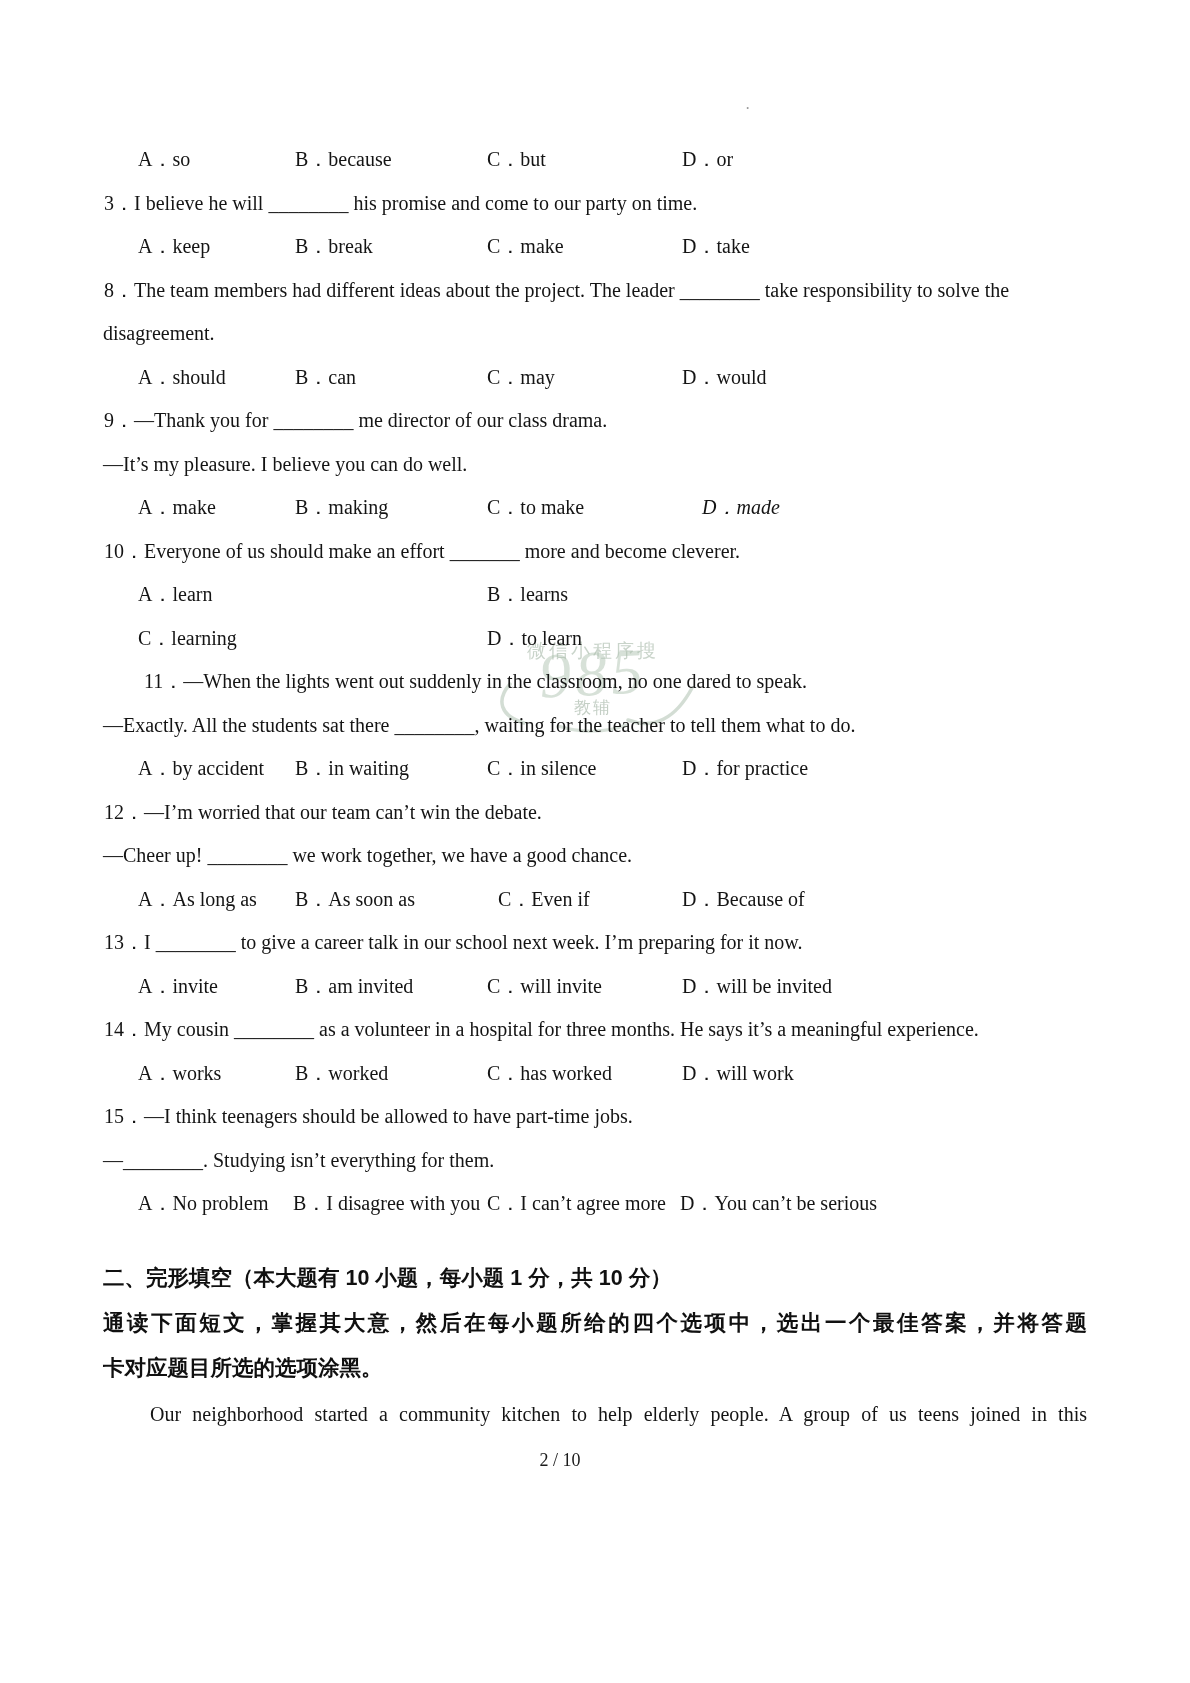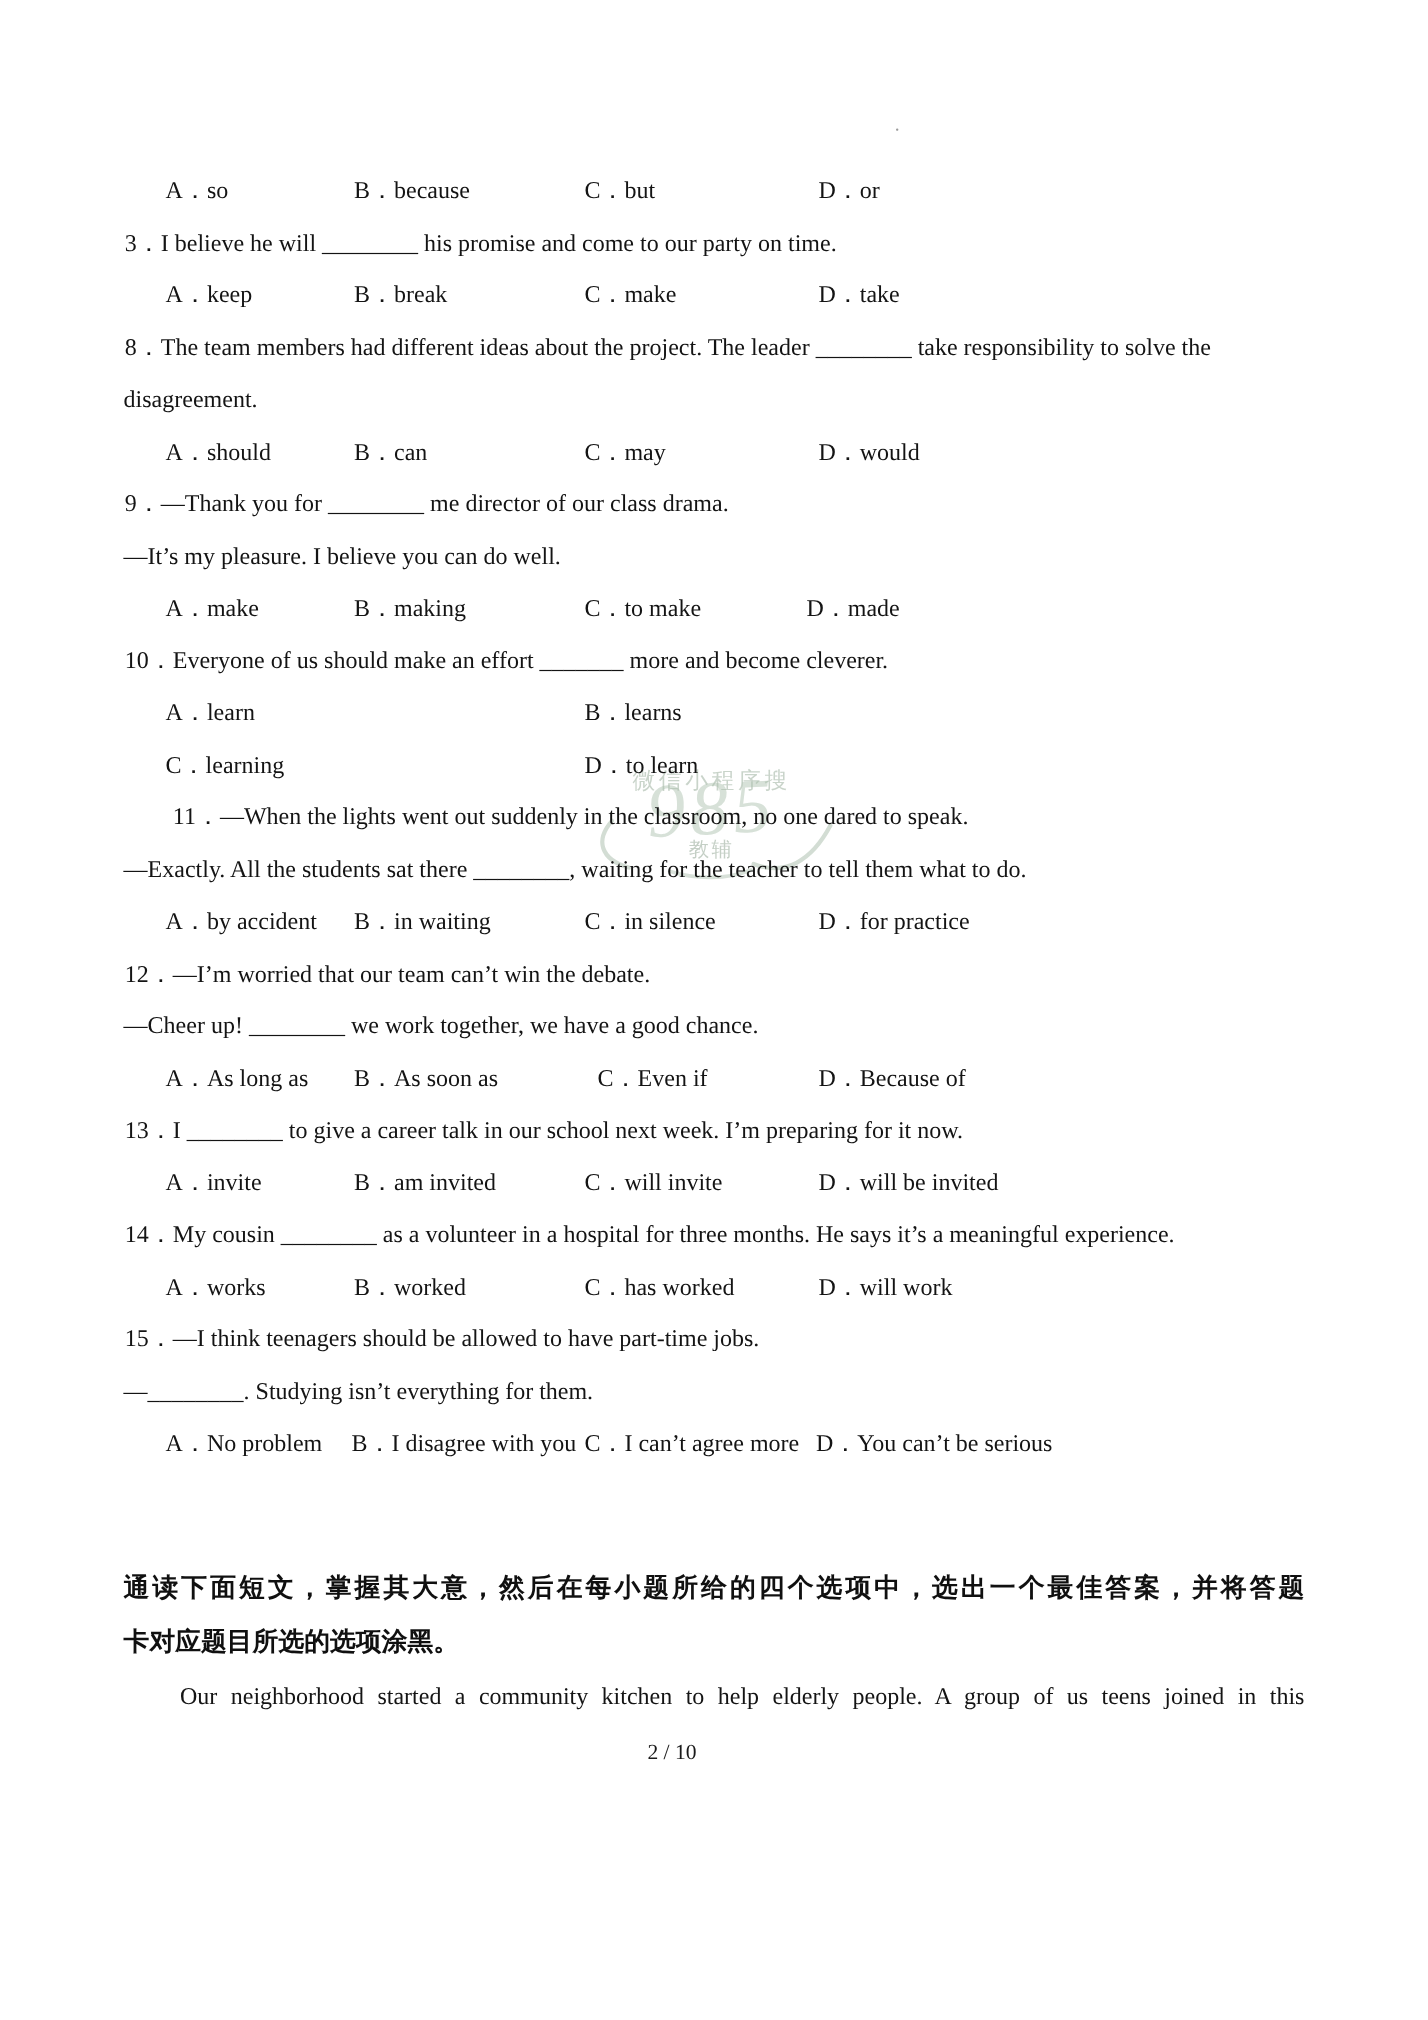--- a/index.html
+++ b/index.html
@@ -163,21 +163,21 @@
       <div class="exam-line" style="top: 407px;">
         <span class="seg" style="left: 104px;">9．—Thank you for ________ me director of our class drama.</span>
       </div>
       <div class="exam-line" style="top: 451px;">
         <span class="seg" style="left: 103px;">—It’s my pleasure. I believe you can do well.</span>
       </div>
       <div class="exam-line" style="top: 494px;">
         <span class="seg" style="left: 138px;">A．make</span>
         <span class="seg" style="left: 295px;">B．making</span>
         <span class="seg" style="left: 487px;">C．to make</span>
-        <span class="seg" style="left: 672px;">D．made</span>
+        <span class="seg" style="left: 702px; font-style: italic;">D．made</span>
       </div>
       <div class="exam-line" style="top: 538px;">
         <span class="seg" style="left: 104px;">10．Everyone of us should make an effort _______ more and become cleverer.</span>
       </div>
       <div class="exam-line" style="top: 581px;">
         <span class="seg" style="left: 138px;">A．learn</span>
         <span class="seg" style="left: 487px;">B．learns</span>
       </div>
       <div class="exam-line" style="top: 625px;">
         <span class="seg" style="left: 138px;">C．learning</span>
@@ -232,20 +232,21 @@
         <span class="seg" style="left: 103px;">—________. Studying isn’t everything for them.</span>
       </div>
       <div class="exam-line" style="top: 1190px;">
         <span class="seg" style="left: 138px;">A．No problem</span>
         <span class="seg" style="left: 293px; text-align: center;">B．I disagree with you</span>
         <span class="seg" style="left: 487px;">C．I can’t agree more</span>
         <span class="seg" style="left: 680px;">D．You can’t be serious</span>
       </div>
     </div>
 
+  <div class="cn-bold" style="top:1263px;">二、完形填空（本大题有 10 小题，每小题 1 分，共 10 分）</div>
   <div class="cn-bold cn-justify" style="top:1308px;">通读下面短文，掌握其大意，然后在每小题所给的四个选项中，选出一个最佳答案，并将答题</div>
   <div class="cn-bold" style="top:1353px;">卡对应题目所选的选项涂黑。</div>
 
   <div class="passage-line" style="top:1401px;">Our neighborhood started a community kitchen to help elderly people. A group of us teens joined in this</div>
 
   <div class="page-footer">2 / 10</div>
 
 </div>
 
 </body></html>

